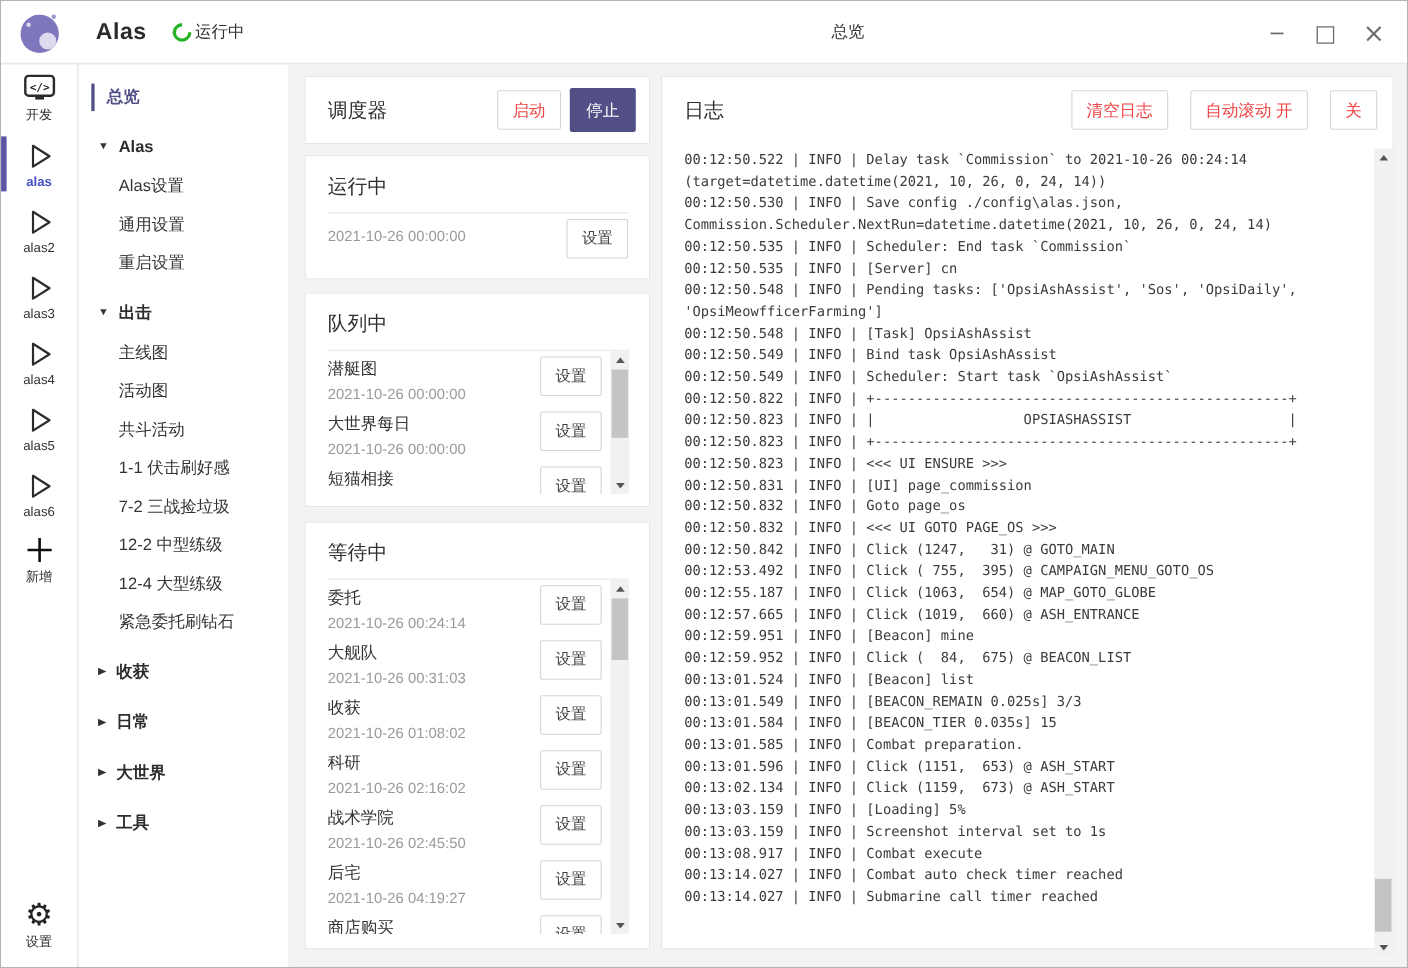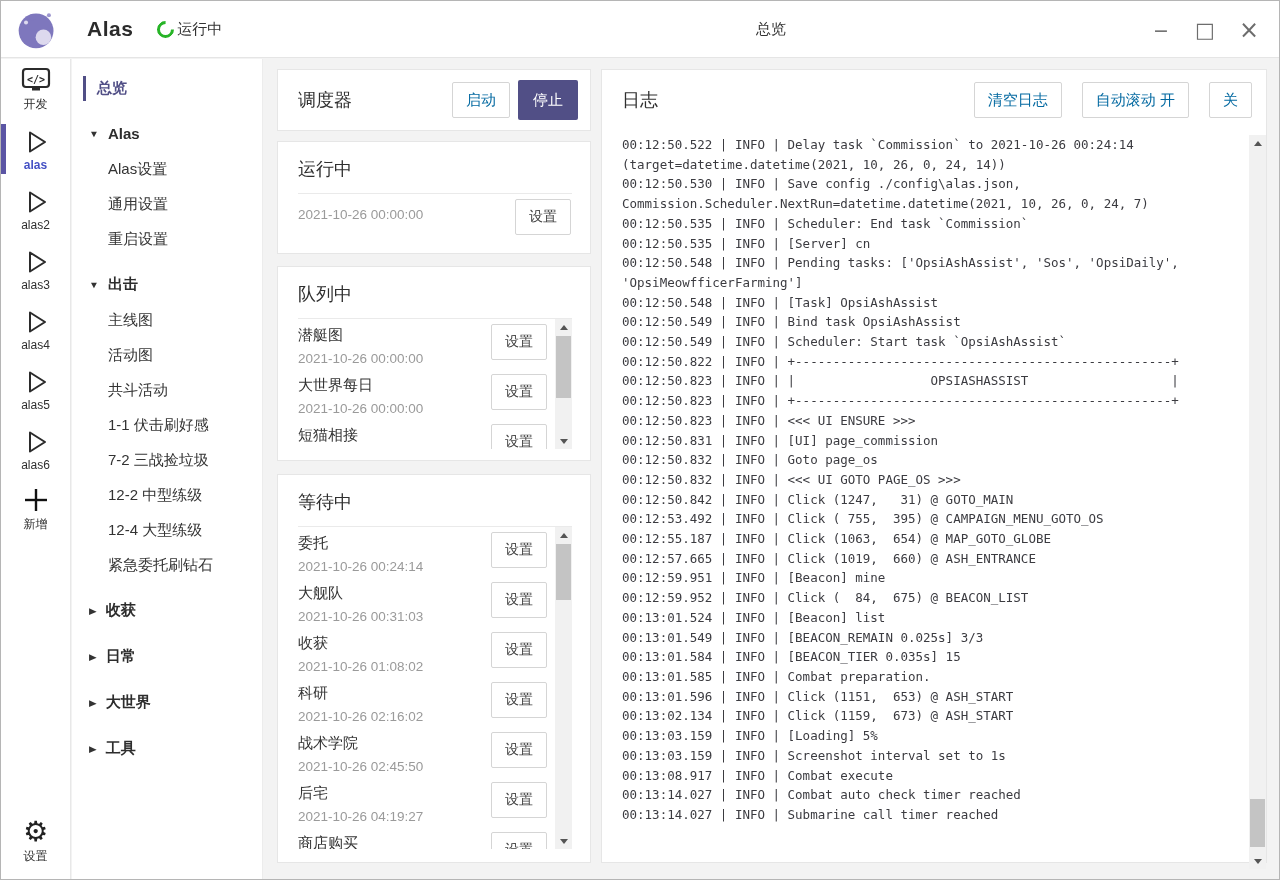--- a/index.html
+++ b/index.html
@@ -66,21 +66,21 @@
     content: ""; position: absolute; left: 11px; top: 5px; bottom: 5px; width: 3px; background: #514f86;
   }
   .nav-item.active .nav-label { color: #514f86; font-weight: 700; }
   .nav-group { height: 38px; margin-top: 8px; padding-left: 17px; font-size: 15px; font-weight: 700; color: #2d2d2d; }
   .nav-group .group-arrow { font-size: 10px; color: #333; margin-right: 9px; transform: scaleY(.9); }
   .nav-item:not(.nav-group) .group-arrow { display: none; }
   
   .panel { position: absolute; background: #fff; border: 1px solid #e6e6e6; }
   .panel-title { font-size: 18px; color: #2f2f2f; }
   .btn {
-    height: 36px; padding: 0 13px; font-size: 15px; color: #0369a1;
+    height: 36px; padding: 0 13px; font-size: 15px; color: #ef4444;
     background: #fff; border: 1px solid #d5d5d5; border-radius: 2px; cursor: pointer;
     font-family: inherit; white-space: nowrap;
   }
   
   .sched-header { left: 276px; top: 68px; width: 314px; height: 62px; display: flex; align-items: center; padding: 0 12px 0 20px; }
   .sched-header .panel-title { flex: 1; }
   .btn-stop { height: 40px; background: #514f86; border: none; color: #fff; padding: 0 15px; margin-left: 8px; }
   .section { padding: 15px 18px 10px 20px; }
   .section-running { left: 276px; top: 140px; width: 314px; height: 113px; }
   .section-queue   { left: 276px; top: 265px; width: 314px; height: 195px; }
@@ -404,21 +404,21 @@
   <div class="log-header">
     <div class="panel-title">日志</div>
     <button class="btn">清空日志</button>
     <button class="btn">自动滚动 开</button>
     <button class="btn">关</button>
   </div>
   <div class="log-body">
     <div class="log-text">
 
     <div class="log-line">00:12:50.522 | INFO | Delay task `Commission` to 2021-10-26 00:24:14 (target=datetime.datetime(2021, 10, 26, 0, 24, 14))</div>
-        <div class="log-line">00:12:50.530 | INFO | Save config ./config\alas.json, Commission.Scheduler.NextRun=datetime.datetime(2021, 10, 26, 0, 24, 7)</div>
+        <div class="log-line">00:12:50.530 | INFO | Save config ./config\alas.json, Commission.Scheduler.NextRun=datetime.datetime(2021, 10, 26, 0, 24, 14)</div>
         <div class="log-line">00:12:50.535 | INFO | Scheduler: End task `Commission`</div>
         <div class="log-line">00:12:50.535 | INFO | [Server] cn</div>
         <div class="log-line">00:12:50.548 | INFO | Pending tasks: ['OpsiAshAssist', 'Sos', 'OpsiDaily', 'OpsiMeowfficerFarming']</div>
         <div class="log-line">00:12:50.548 | INFO | [Task] OpsiAshAssist</div>
         <div class="log-line">00:12:50.549 | INFO | Bind task OpsiAshAssist</div>
         <div class="log-line">00:12:50.549 | INFO | Scheduler: Start task `OpsiAshAssist`</div>
         <div class="log-line">00:12:50.822 | INFO | +--------------------------------------------------+</div>
         <div class="log-line">00:12:50.823 | INFO | |                  OPSIASHASSIST                   |</div>
         <div class="log-line">00:12:50.823 | INFO | +--------------------------------------------------+</div>
         <div class="log-line">00:12:50.823 | INFO | &lt;&lt;&lt; UI ENSURE &gt;&gt;&gt;</div>

